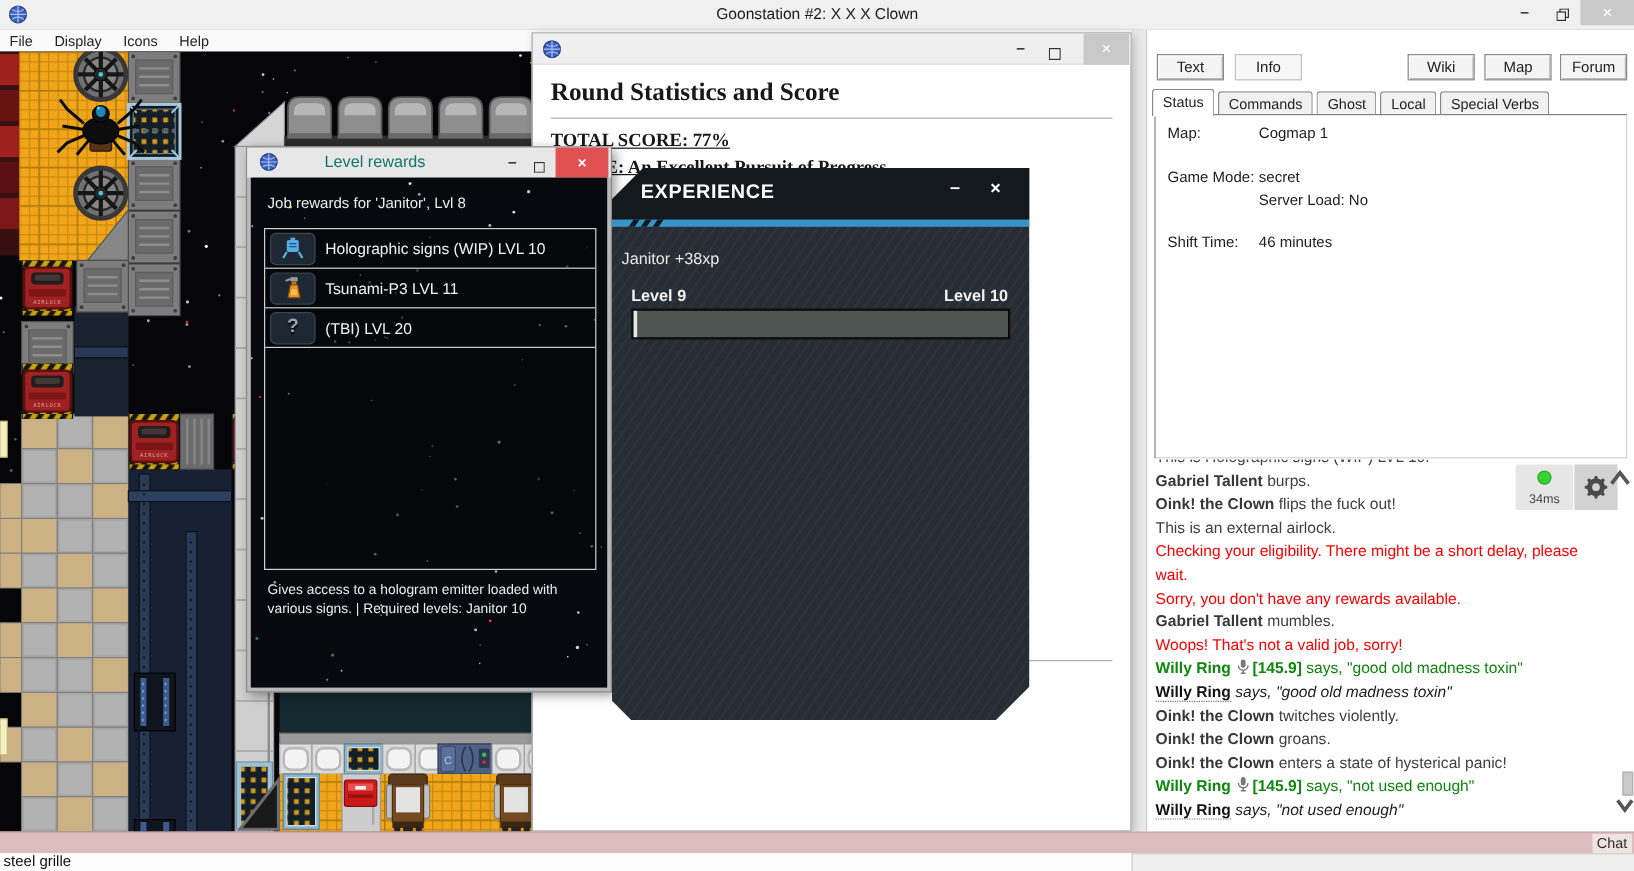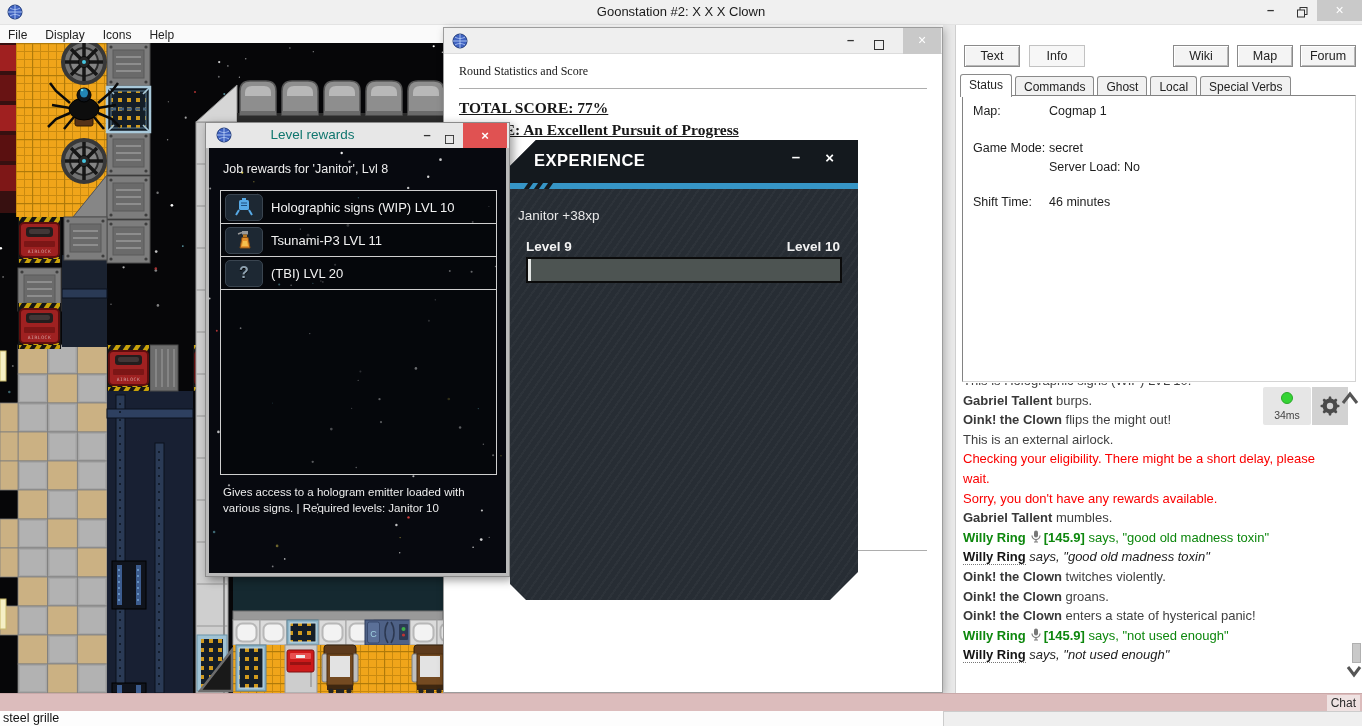--- a/index.html
+++ b/index.html
@@ -22,21 +22,21 @@
   .splitter{position:absolute;left:943px;top:25px;width:12px;height:668px;background:#e9e9e9;}
   
   .stats-win{position:absolute;left:443px;top:27px;width:500px;height:666px;background:#fff;border:1px solid #9c9c9c;box-shadow:2px 2px 8px rgba(0,0,0,.25);}
   .stats-title{position:relative;height:26px;background:#efefef;border-bottom:1px solid #dcdcdc;}
   .stats-title .tb-icon{left:8px;top:5px;}
   .stats-title .tb-btn{height:26px;line-height:24px;}
   .stats-title .tb-min{right:76px;}
   .stats-title .tb-restore{right:48px;padding-top:6px;}
   .stats-title .tb-close{right:1px;width:38px;background:#c9c9c9;}
   .stats-body{position:relative;font-family:"Liberation Serif",serif;color:#171717;padding:10px 15px;height:638px;}
-  .stats-h{font-size:12px;font-weight:normal;}
+  .stats-h{font-size:21px;font-weight:bold;}
   .stats-hr{border:none;border-top:1px solid #adadad;margin:9px 0 10px 0;width:468px;}
   .stats-score{font-size:15.5px;font-weight:bold;text-decoration:underline;}
   .stats-grade{font-size:15.5px;font-weight:bold;text-decoration:underline;margin-top:4px;}
   .stats-hr2{position:absolute;left:15px;top:488px;width:468px;border:none;border-top:1px solid #adadad;}
   
   .rw-win{position:absolute;left:205px;top:122px;width:305px;height:455px;background:#b9b9b9;border:1px solid #8b8b8b;box-shadow:3px 3px 9px rgba(0,0,0,.4);}
   .rw-title{position:relative;height:25px;background:#e7e7e7;}
   .rw-title .tb-icon{left:10px;top:4px;}
   .rw-title-text{position:absolute;left:0;right:90px;text-align:center;top:4px;font-size:13.5px;color:#0f766e;}
   .rw-btn{position:absolute;top:0;height:25px;width:20px;text-align:center;color:#333;font-size:13px;line-height:23px;}
@@ -729,26 +729,27 @@
         <div class="status-row">
           <span class="sl">Shift Time:</span>
           <span>46 minutes</span>
         </div>
       </div>
 
     <div class="chat">
       <div class="chat-inner">
           <div class="chat-line"><span>This is Holographic signs (WIP) LVL 10.</span></div>
           <div class="chat-line"><b>Gabriel Tallent</b><span> burps.</span></div>
-          <div class="chat-line"><b>Oink! the Clown</b><span> flips the might out!</span></div>
+          <div class="chat-line"><b>Oink! the Clown</b><span> flips the fuck out!</span></div>
           <div class="chat-line"><span>This is an external airlock.</span></div>
           <div class="chat-line c-red"><span>Checking your eligibility. There might be a short delay, please</span></div>
           <div class="chat-line c-red"><span>wait.</span></div>
           <div class="chat-line c-red"><span>Sorry, you don't have any rewards available.</span></div>
           <div class="chat-line"><b>Gabriel Tallent</b><span> mumbles.</span></div>
+          <div class="chat-line c-red"><span>Woops! That's not a valid job, sorry!</span></div>
           <div class="chat-line c-green"><b>Willy Ring</b><svg class="mic" width="10" height="13" viewBox="0 0 10 13">
               <rect x="3" y="0.5" width="4" height="7" rx="2" fill="#787878"></rect>
               <path d="M1 5.5 A4 4 0 0 0 9 5.5 M5 9.5 V12 M3 12 H7" stroke="#787878" fill="none" stroke-width="1.2"></path>
             </svg><b>[145.9]</b><span> says, "good old madness toxin"</span></div>
           <div class="chat-line"><span class="seg-bd">Willy Ring</span><span class="seg-i"> says, "good old madness toxin"</span></div>
           <div class="chat-line"><b>Oink! the Clown</b><span> twitches violently.</span></div>
           <div class="chat-line"><b>Oink! the Clown</b><span> groans.</span></div>
           <div class="chat-line"><b>Oink! the Clown</b><span> enters a state of hysterical panic!</span></div>
           <div class="chat-line c-green"><b>Willy Ring</b><svg class="mic" width="10" height="13" viewBox="0 0 10 13">
               <rect x="3" y="0.5" width="4" height="7" rx="2" fill="#787878"></rect>

